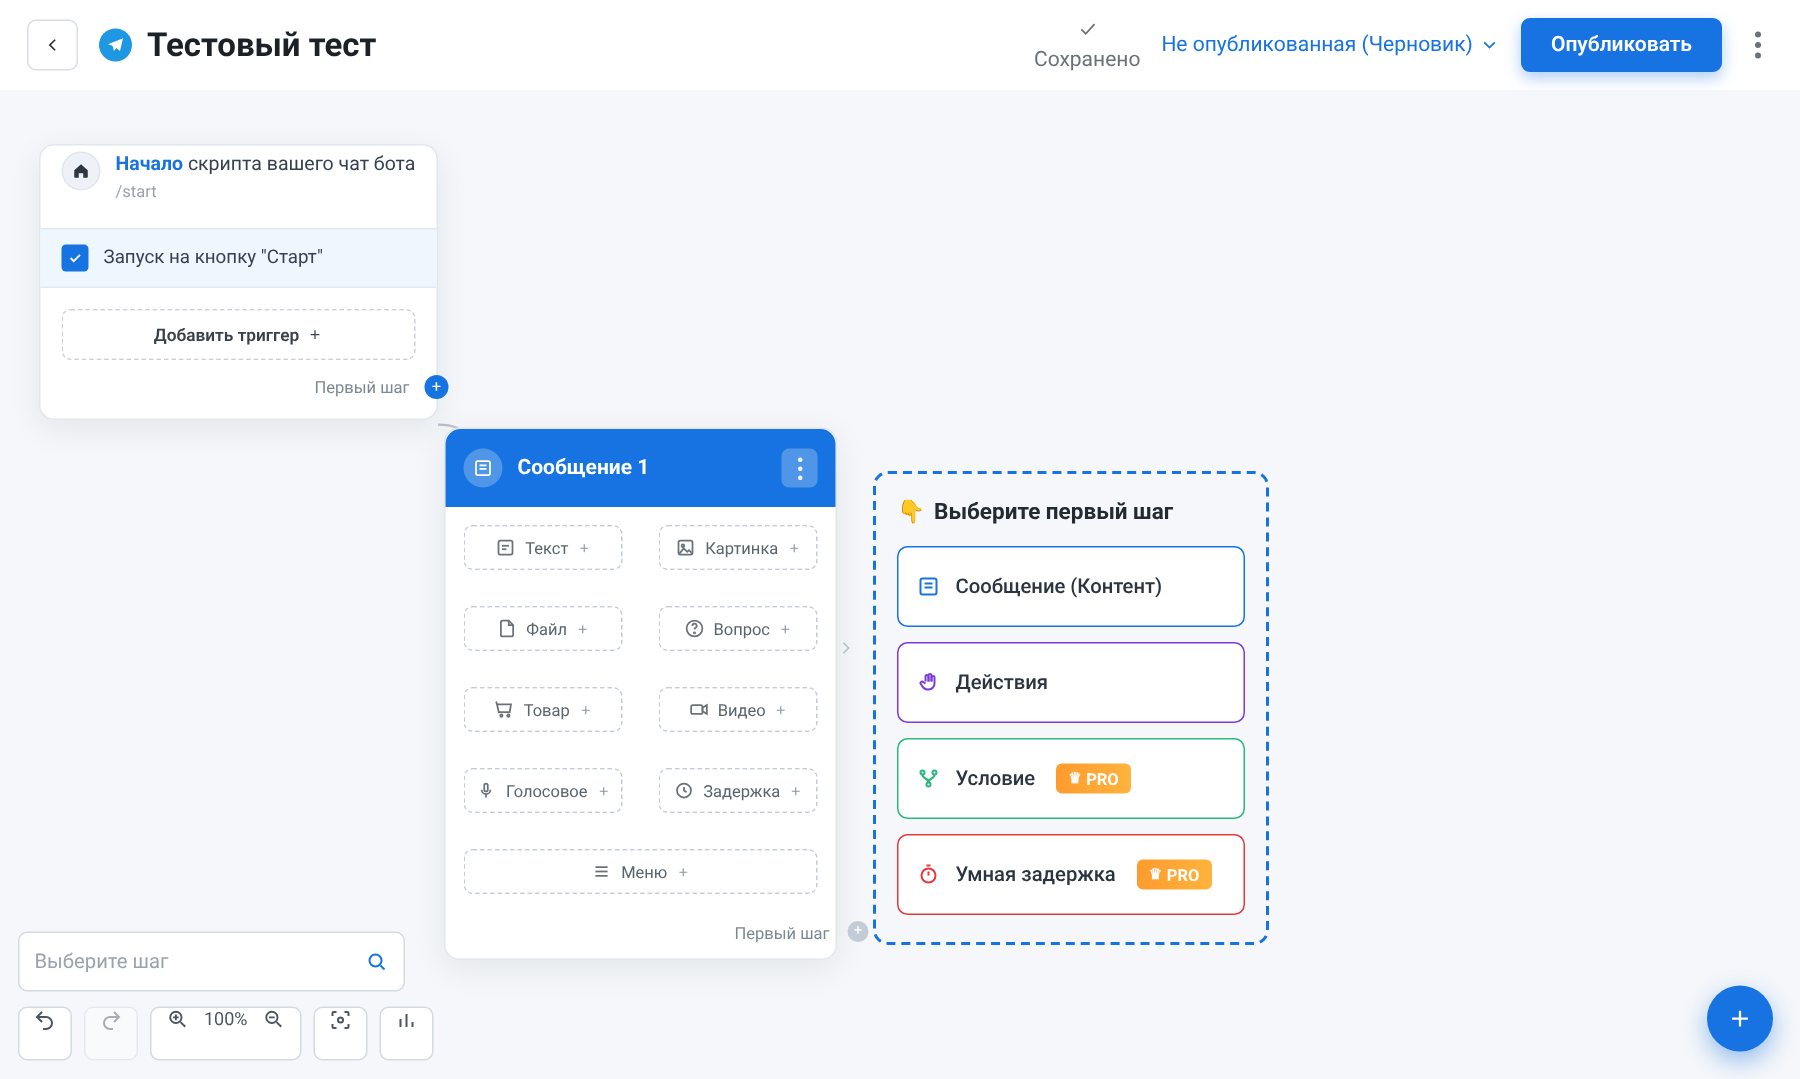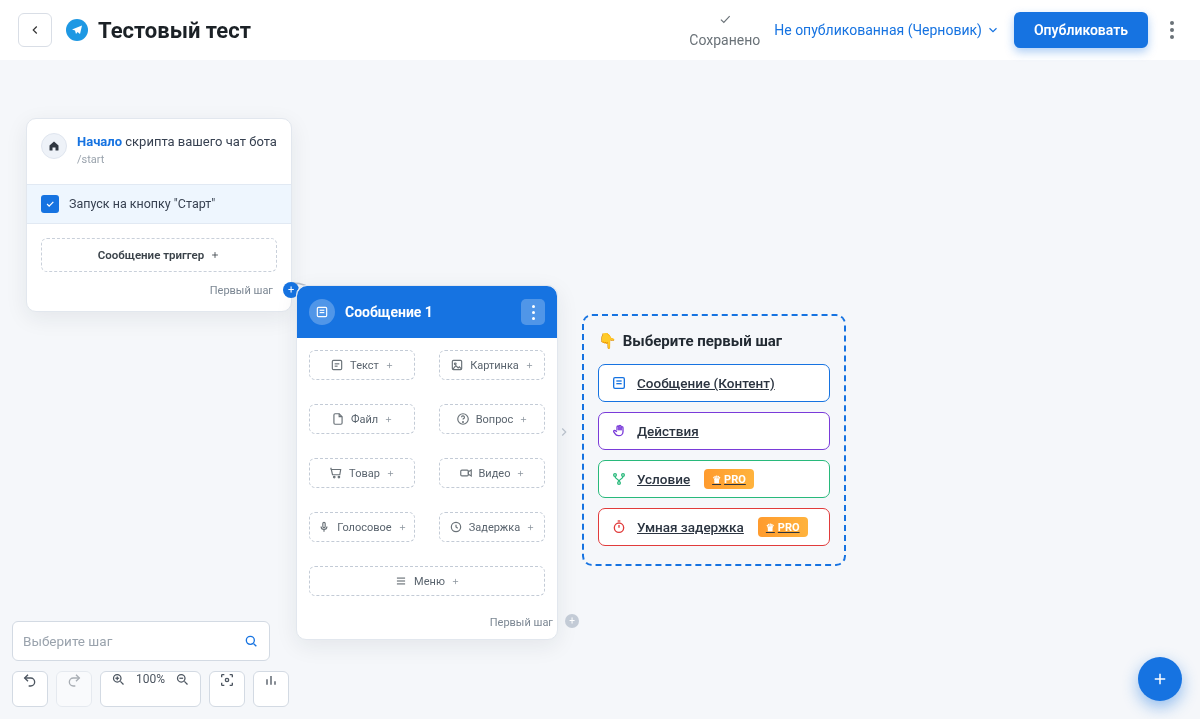--- a/index.html
+++ b/index.html
@@ -23,21 +23,21 @@
   .dots3 { display: flex; flex-direction: column; gap: 3px; }
   .dots3 span { width: 4px; height: 4px; border-radius: 50%; background: #6a7278; }
 
   
   .canvas { position: absolute; top: 60px; left: 0; right: 0; bottom: 0; }
 
   
   .card { position: absolute; background: #fff; border: 1px solid #e2e7ee; border-radius: 10px; box-shadow: 0 6px 22px rgba(26,39,57,.08); }
 
   
-  .start-card { left: 26px; top: 58px; width: 266px; padding: 14px 14px 6px; }
+  .start-card { left: 26px; top: 36px; width: 266px; padding: 4px 14px 6px; }
   .start-head { display: flex; gap: 10px; }
   .start-icon { width: 26px; height: 26px; border-radius: 50%; background: #eef2f8; border: 1px solid #dfe5ee; display: flex; align-items: center; justify-content: center; flex-shrink: 0; }
   .start-icon svg { fill: #2f3640; }
   .start-title { font-size: 13px; color: #374151; line-height: 1.35; }
   .start-title b { color: #1673e1; font-weight: 700; }
   .start-sub { font-size: 11px; color: #9aa3ad; margin-top: 2px; }
   .trigger-row { margin: 18px -14px 0; padding: 10px 14px; background: #eef6fe; border-top: 1px solid #e1e9f3; border-bottom: 1px solid #e1e9f3; display: flex; align-items: center; gap: 10px; }
   .chk { width: 18px; height: 18px; border-radius: 3px; background: #1673e1; display: flex; align-items: center; justify-content: center; }
   .chk svg { stroke: #fff; }
   .trigger-txt { font-size: 12.5px; color: #374151; }
@@ -60,21 +60,21 @@
   .chip svg { stroke: #6a7278; fill: none; }
   .chip .plus { stroke: #8b949e; }
   .chip-full { grid-column: 1 / span 2; }
   .msg-port { font-size: 11px; color: #7c8793; text-align: right; padding: 8px 4px 10px 0; position: relative; }
   .port-dot-muted { position: absolute; right: -22px; top: 6px; width: 14px; height: 14px; border-radius: 50%; background: #c3cbd6; display: flex; align-items: center; justify-content: center; color: #fff; font-size: 10px; line-height: 1; }
   .right-chev { position: absolute; right: -14px; top: 138px; color: #b7bfc9; }
 
   
   .picker { position: absolute; left: 582px; top: 254px; width: 264px; border: 2px dashed #1673e1; border-radius: 10px; padding: 16px 14px 18px; background: transparent; }
   .picker-title { font-size: 15px; font-weight: 700; color: #222a32; display: flex; align-items: center; gap: 6px; margin-bottom: 14px; }
-  .pick-btn { height: 38px; border-radius: 7px; border: 1.5px solid; background: #fff; display: flex; align-items: center; gap: 10px; padding: 0 12px; font-size: 13.5px; font-weight: 500; cursor: pointer; margin-bottom: 10px; text-decoration: underline; }
+  .pick-btn { height: 54px; border-radius: 7px; border: 1.5px solid; background: #fff; display: flex; align-items: center; gap: 10px; padding: 0 12px; font-size: 13.5px; font-weight: 500; cursor: pointer; margin-bottom: 10px; }
   .pick-btn svg.ico { width: 16px; height: 16px; }
   .pick-blue  { border-color: #1673e1; color: #2b3440; }
   .pick-purple{ border-color: #7a3bd9; color: #2b3440; }
   .pick-green { border-color: #28b97b; color: #2b3440; }
   .pick-red   { border-color: #e13b3b; color: #2b3440; margin-bottom: 0; }
   .pro-badge { margin-left: auto; height: 20px; padding: 0 8px; border-radius: 4px; background: linear-gradient(90deg,#ff9b2e,#ffb33d); color: #fff; font-size: 11px; font-weight: 700; display: flex; align-items: center; gap: 3px; }
   .pro-badge::before { content: "♛"; font-size: 10px; }
   .pick-green .pro-badge, .pick-red .pro-badge { margin-left: 4px; }
 
   
@@ -156,21 +156,21 @@
     </div>
     <div class="trigger-row">
       <span class="chk">
         <svg width="10" height="10" viewBox="0 0 24 24" stroke-width="3" fill="none">
             <polyline points="5 12 10 17 20 7"></polyline>
           </svg>
       </span>
       <span class="trigger-txt">Запуск на кнопку "Старт"</span>
     </div>
     <div class="add-trigger">
-      <span>Сообщение триггер</span>
+      <span>Добавить триггер</span>
       <svg width="10" height="10" viewBox="0 0 24 24" stroke-width="2" fill="none">
           <line x1="12" y1="5" x2="12" y2="19"></line>
           <line x1="5" y1="12" x2="19" y2="12"></line>
         </svg>
     </div>
     <div class="port-label">
       <span>Первый шаг</span>
       <span class="port-dot">+</span>
     </div>
   </div>

